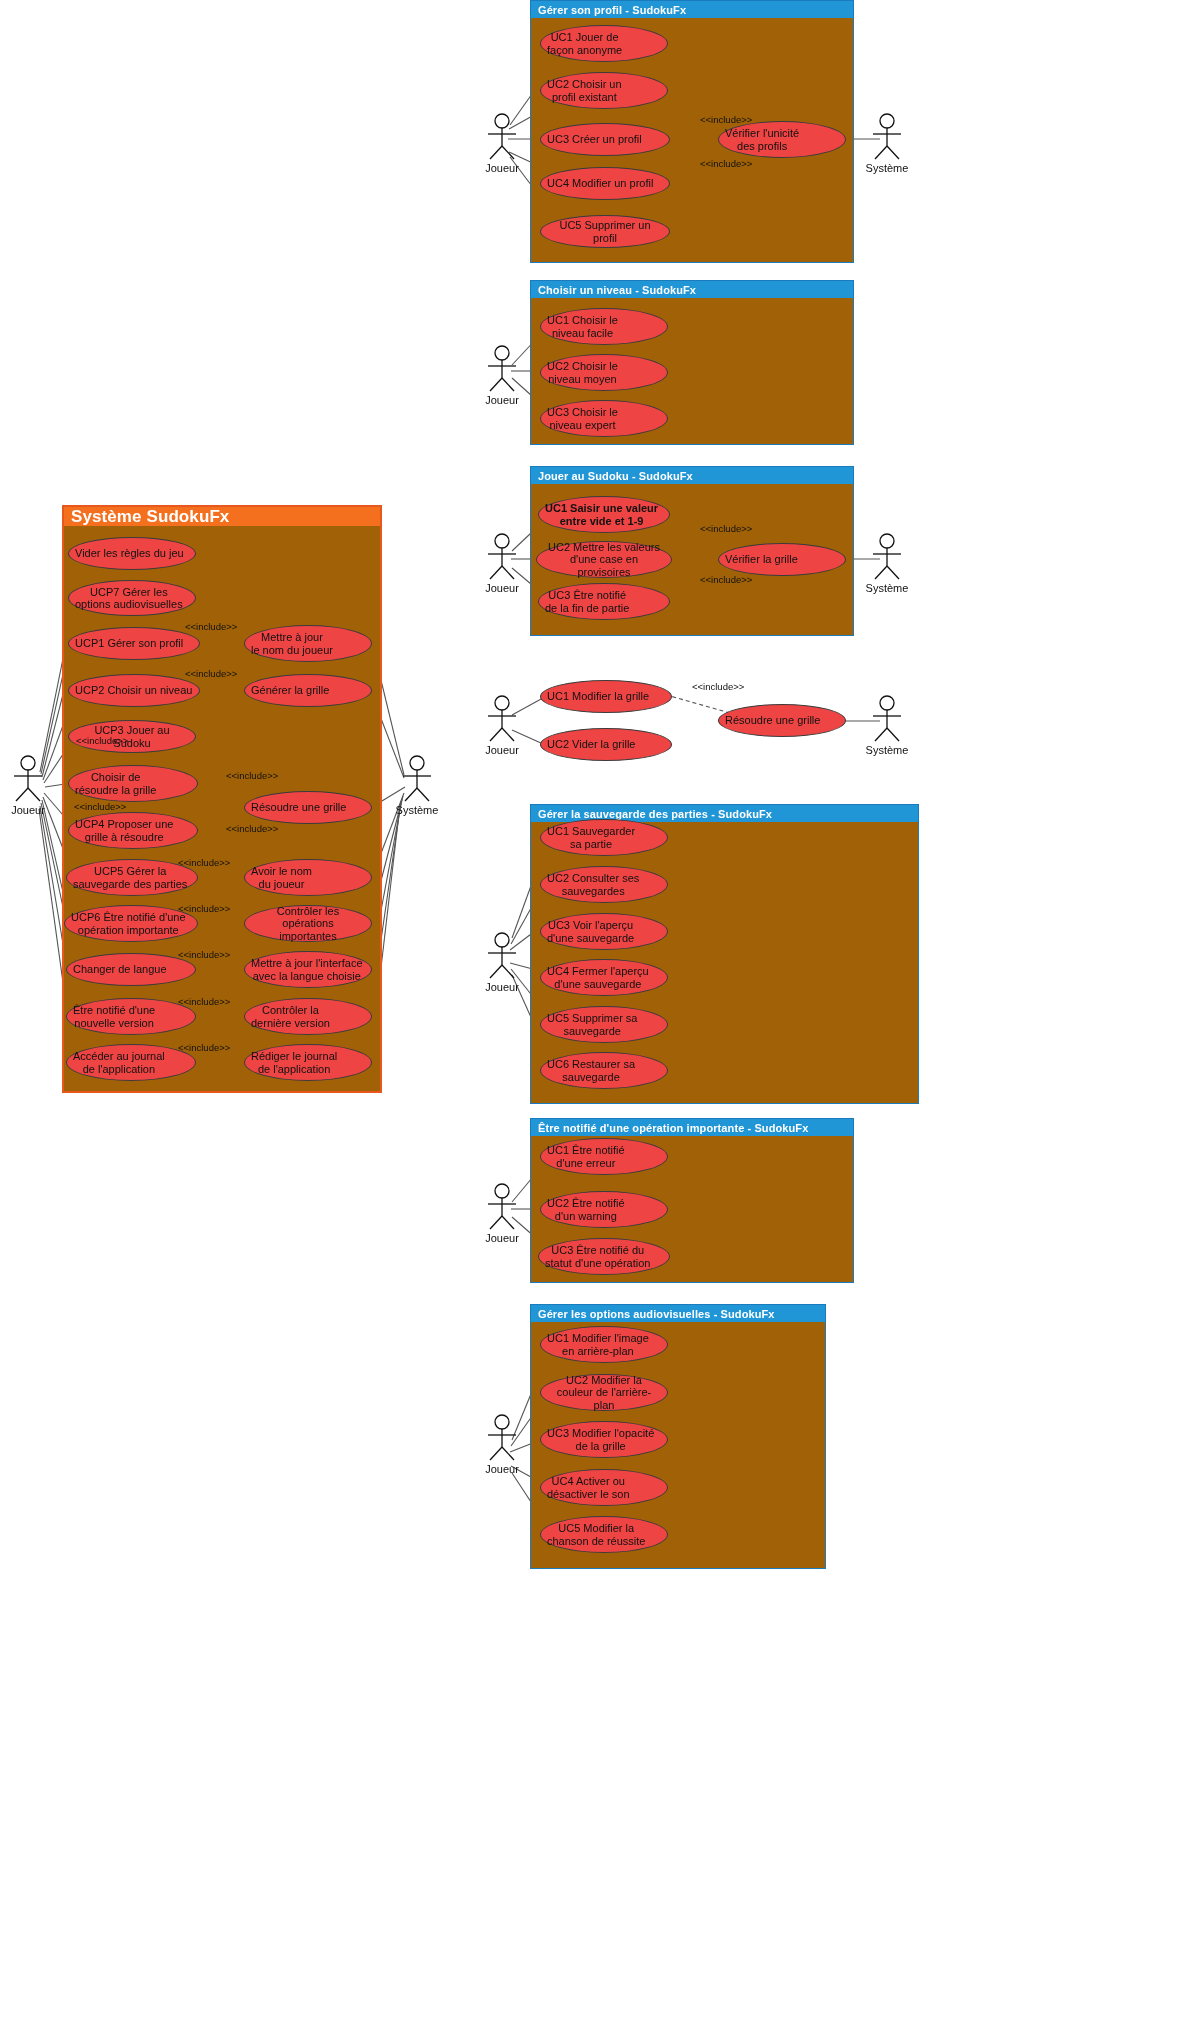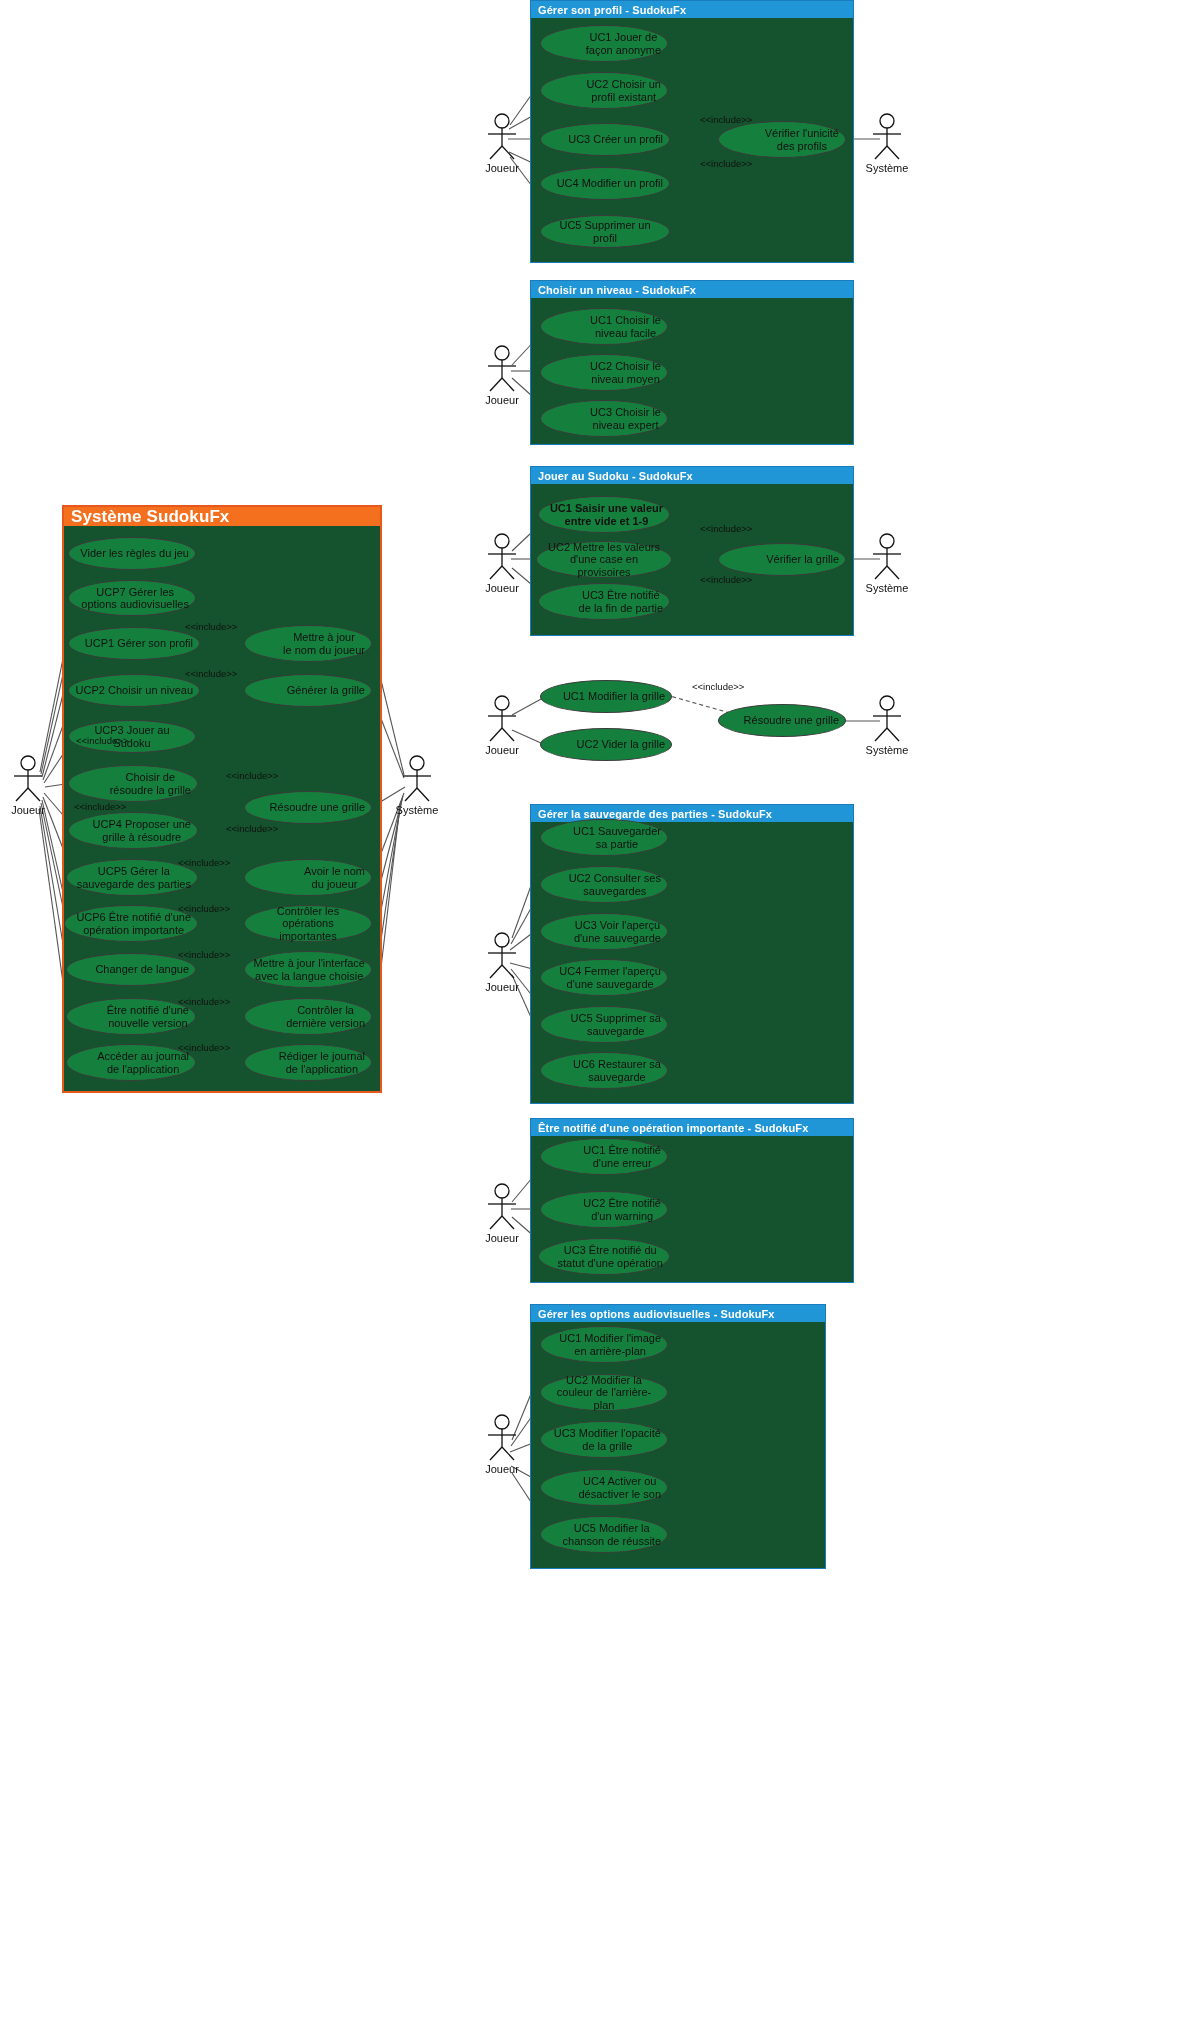--- a/index.html
+++ b/index.html
@@ -3,33 +3,33 @@
 <meta charset="utf-8">
 <style>
   html,body{margin:0;padding:0;background:#ffffff;}
   body{width:1181px;height:2021px;position:relative;
        font-family:"Liberation Sans","DejaVu Sans",sans-serif;
        -webkit-font-smoothing:antialiased;}
   .canvas{position:absolute;left:0;top:0;width:1181px;height:2021px;}
   svg.layer{position:absolute;left:0;top:0;width:1181px;height:2021px;overflow:visible;}
 
   
-  .pkg{position:absolute;box-sizing:border-box;background:#14532d;}
+  .pkg{position:absolute;box-sizing:border-box;background:#a16207;}
   .pkg.orange{border:2px solid #e8571c;}
   .pkg.blue{border:1.5px solid #1a7bbd;}
   .pkg-title{position:absolute;left:0;top:0;right:0;box-sizing:border-box;
              font-size:17px;font-weight:bold;color:#ffffff;
              padding:4px 0 4px 7px;letter-spacing:.1px;white-space:nowrap;}
   .pkg.orange>.pkg-title{background:#f4701f;height:19px;line-height:11px;}
   .pkg.blue>.pkg-title{background:#2196d6;height:17px;line-height:10px;font-size:11px;}
 
   
   .uc{position:absolute;box-sizing:border-box;border:1.3px solid #3b3b3b;
-      border-radius:50%;background:#15803d;display:flex;align-items:center;
-      justify-content:flex-end;text-align:center;font-size:11px;color:#111;
+      border-radius:50%;background:#ef4444;display:flex;align-items:center;
+      justify-content:flex-start;text-align:center;font-size:11px;color:#111;
       line-height:12.5px;padding:0 6px;}
   .uc span{display:block;}
 
   
   .actor{position:absolute;width:46px;text-align:center;}
   .actor .lbl{font-size:11px;color:#111;margin-top:1px;}
   .actor svg{display:block;margin:0 auto;}
 
   
   .inc{position:absolute;font-size:9.5px;color:#111;white-space:nowrap;}
@@ -411,21 +411,21 @@
     <svg width="44" height="48" viewBox="0 0 44 48">
       <circle cx="22" cy="8" r="7" fill="none" stroke="#111" stroke-width="1.3"></circle>
       <line x1="22" y1="15" x2="22" y2="33" stroke="#111" stroke-width="1.3"></line>
       <line x1="8" y1="21" x2="36" y2="21" stroke="#111" stroke-width="1.3"></line>
       <line x1="22" y1="33" x2="10" y2="46" stroke="#111" stroke-width="1.3"></line>
       <line x1="22" y1="33" x2="34" y2="46" stroke="#111" stroke-width="1.3"></line>
     </svg>
     <div class="lbl">Système</div>
   </div>
 
-  <div class="pkg blue" style="left:530px;top:804px;width:324px;height:300px;">
+  <div class="pkg blue" style="left:530px;top:804px;width:389px;height:300px;">
     <div class="pkg-title">Gérer la sauvegarde des parties - SudokuFx</div>
   </div>
   <div class="uc" style="left:540px;top:819px;width:128px;height:37px;">
     <span>UC1 Sauvegarder<br>sa partie</span>
     </div>
   <div class="uc" style="left:540px;top:866px;width:128px;height:37px;">
     <span>UC2 Consulter ses<br>sauvegardes</span>
     </div>
   <div class="uc" style="left:540px;top:913px;width:128px;height:37px;">
     <span>UC3 Voir l'aperçu<br>d'une sauvegarde</span>

